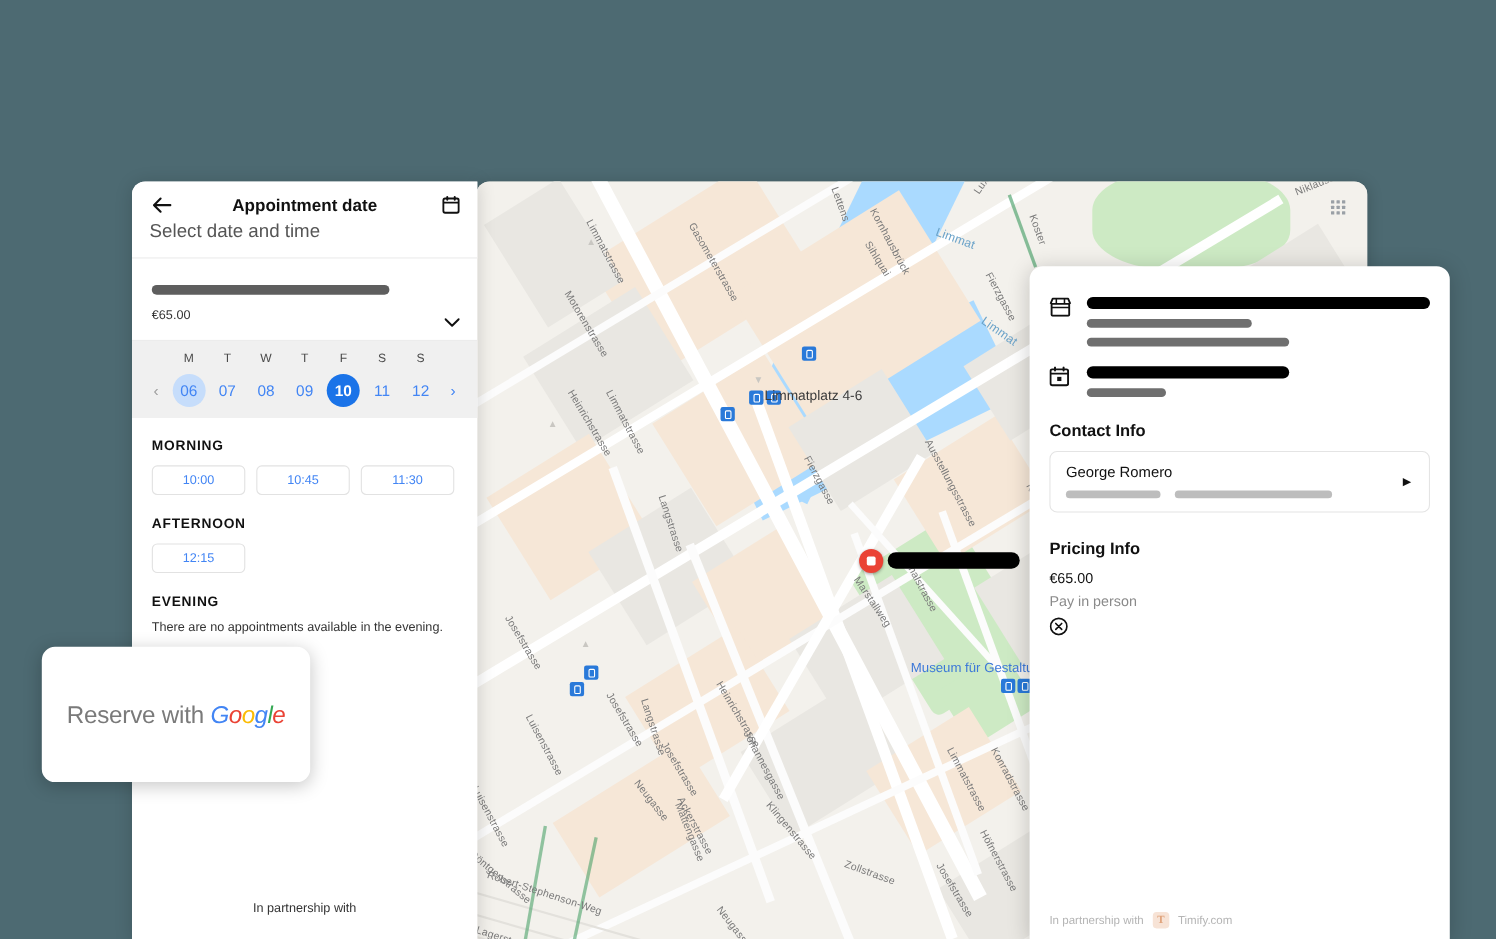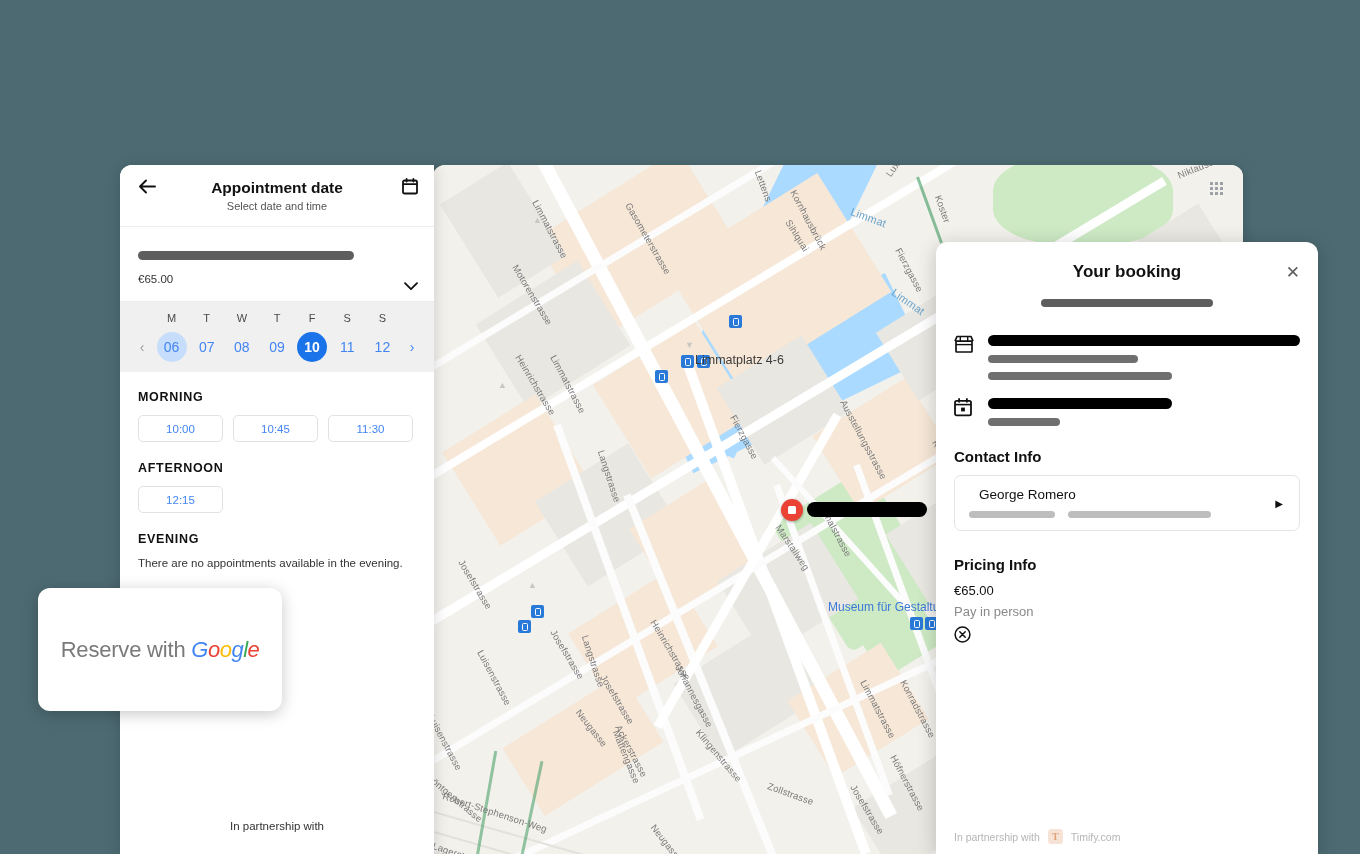--- a/index.html
+++ b/index.html
@@ -77,21 +77,21 @@
     border-radius: 12px 0 0 0;
     box-shadow: 0 2px 16px rgba(0,0,0,0.16);
     overflow: hidden;
     display: flex; flex-direction: column;
   }
   .lc-header {
     position: relative; padding: 14px 16px 14px;
     border-bottom: 1px solid #ececec; background:#fff;
   }
   .lc-title { text-align:center; font-size:15.5px; font-weight:bold; color:#111; }
-  .lc-sub { text-align:center; font-size:11px; color:#555; margin-top:3px; }
+  .lc-sub { text-align:left; font-size:17px; color:#555; margin-top:3px; }
   .lc-back { position:absolute; left:18px; top:14px; cursor:pointer; }
   .lc-cal { position:absolute; right:16px; top:13px; cursor:pointer; }
 
   .lc-service {
     padding: 24px 18px 16px; border-bottom:1px solid #ececec;
     position:relative;
   }
   .redact-bar { background:#5e5e5e; border-radius:6px; height:9px; }
   .svc-price { font-size:11.5px; color:#333; margin-top:13px; }
   .svc-chevron { position:absolute; right:16px; top:50px; }
@@ -168,21 +168,21 @@
   .info-icon { width:20px; flex:0 0 20px; padding-top:2px; }
   .info-lines { flex:1; padding-top:2px; }
   .bar-black { background:#000; height:11px; border-radius:6px; }
   .bar-grey { background:#6f6f6f; height:8px; border-radius:5px; margin-top:9px; }
 
   .sec-title { font-size:15px; font-weight:bold; color:#111; margin:14px 0 10px; }
   .contact-card {
     border:1px solid #e4e4e4; border-radius:7px; padding:11px 14px 12px;
     position:relative;
   }
-  .contact-name { font-size:13.5px; color:#111; font-weight:500;margin-left:10px; }
+  .contact-name { font-size:13.5px; color:#111; font-weight:500; }
   .contact-bars { display:flex; gap:13px; margin-top:9px; }
   .cb { height:7px; border-radius:4px; background:#bdbdbd; }
   .contact-arrow { position:absolute; right:16px; top:50%; transform:translateY(-50%); color:#111; font-size:10px; }
 
   .price-main { font-size:13px; color:#111; font-weight:500; }
   .price-sub { font-size:13px; color:#8a8a8a; margin-top:6px; }
 
   .rule-row { display:flex; gap:12px; margin-top:6px; }
   .rule-icon { flex:0 0 18px; padding-top:1px; }
   .rule-title { font-size:13.5px; color:#111; font-weight:500; }
@@ -431,25 +431,20 @@
   </div>
 
   <div id="google-card">
     <div class="rwg">
       <span>Reserve with </span><span class="g-logo"><span class="g1">G</span><span class="g2">o</span><span class="g3">o</span><span class="g4">g</span><span class="g5">l</span><span class="g6">e</span></span>
     </div>
   </div>
 
   <div id="right-panel">
 
-    <div class="rp-head">
-      <div class="rp-title">Your booking</div>
-      <div class="rp-close">✕</div>
-      <div class="rp-sub-bar"></div>
-    </div>
 
     <div class="rp-body">
 
       <div class="info-row">
         <div class="info-icon">
           <svg width="20" height="18" viewBox="0 0 20 18" fill="none">
             <path d="M2 6.2h16v10a.8.8 0 0 1-.8.8H2.8a.8.8 0 0 1-.8-.8V6.2z" stroke="#111" stroke-width="1.7"></path>
             <path d="M1 6.2L3 1.5h14l2 4.7" stroke="#111" stroke-width="1.7" stroke-linejoin="round"></path>
             <path d="M6.3 1.6v4.4M13.7 1.6v4.4" stroke="#111" stroke-width="1.4"></path>
             <path d="M2 9.6h16" stroke="#111" stroke-width="1.4"></path>

